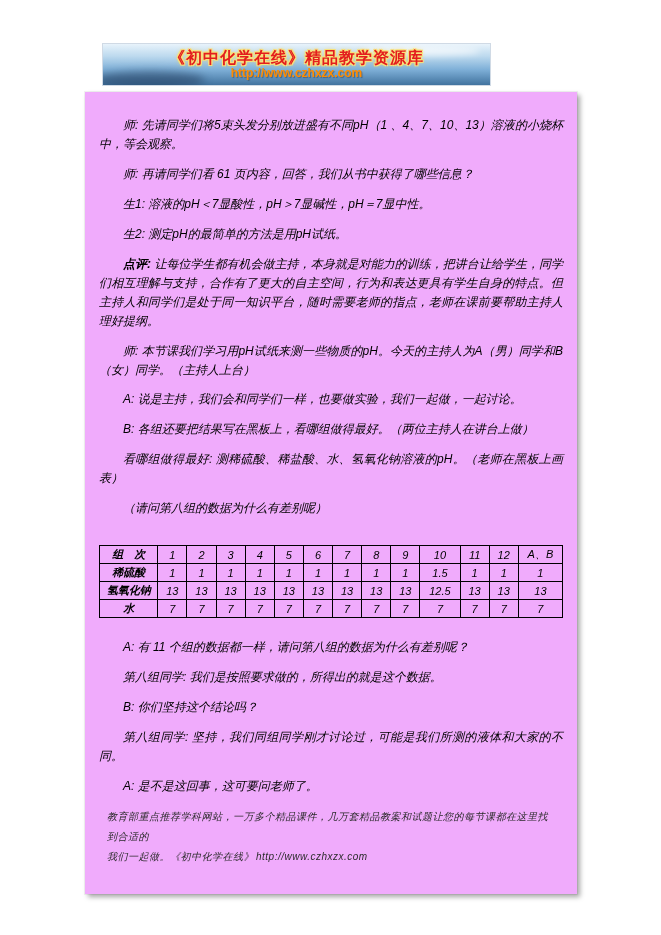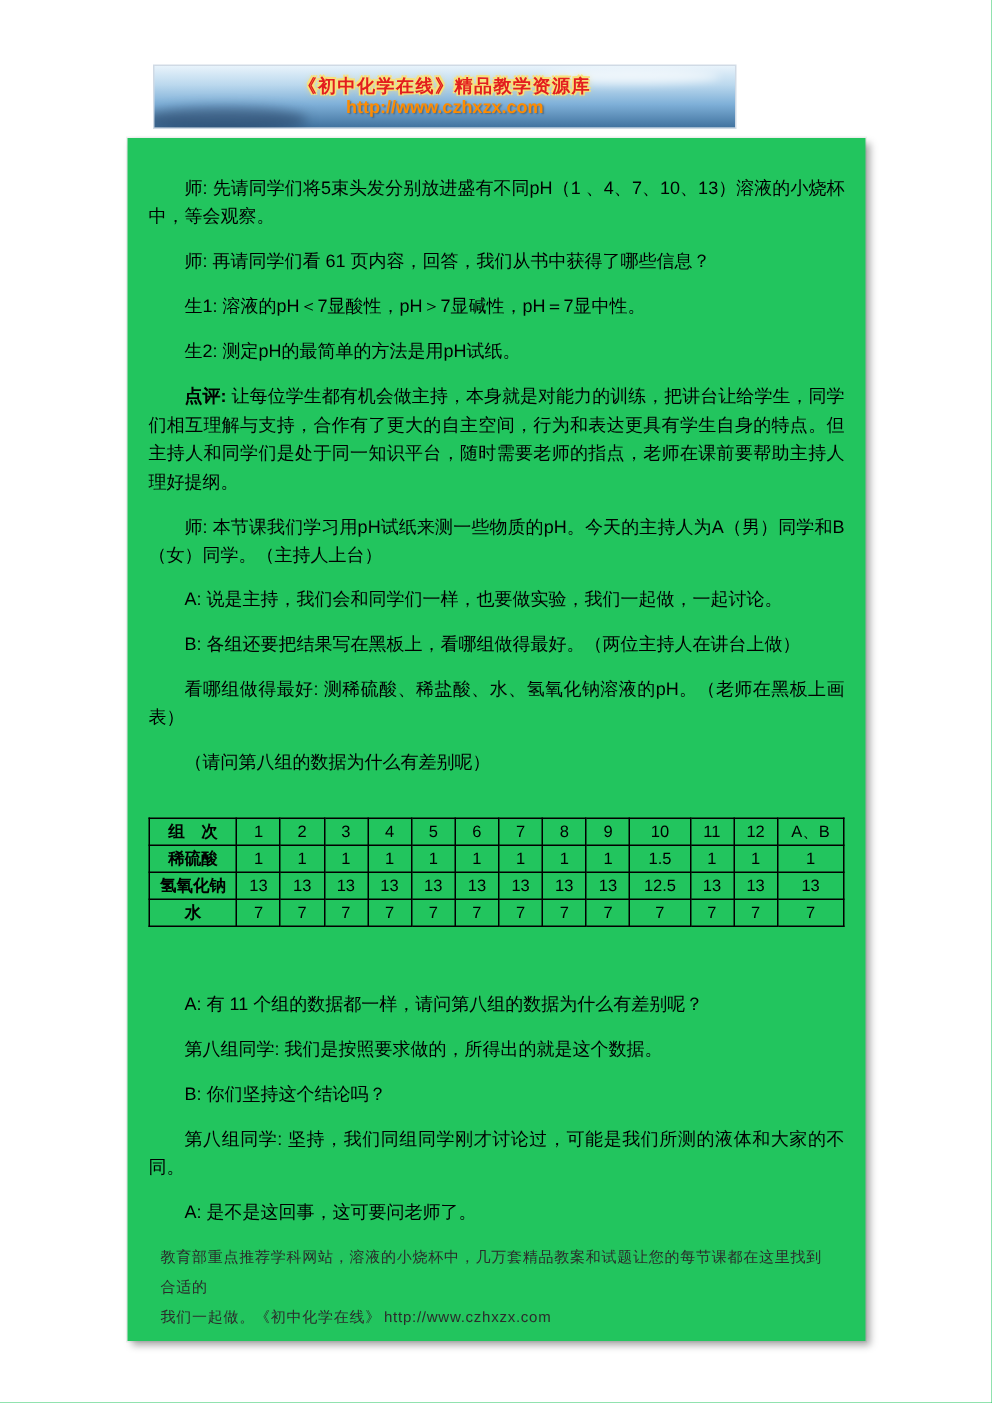--- a/index.html
+++ b/index.html
@@ -26,57 +26,57 @@
     width: 110px; height: 18px; background: rgba(25,45,75,.45);
     border-radius: 50%; filter: blur(4px);
   }
   .banner::after {
     content: ""; position: absolute; right: 10px; top: 2px;
     width: 120px; height: 10px; background: rgba(255,255,255,.65);
     border-radius: 50%; filter: blur(3px);
   }
   .banner-title {
     position: relative; z-index: 2;
-    font-size: 12px; font-weight: bold; letter-spacing: 1px;
+    font-size: 16px; font-weight: bold; letter-spacing: 1px;
     color: var(--banner-title, #e31e1e);
     text-shadow: 1px 1px 0 #f8e27a, -1px -1px 0 #f8e27a, 1px -1px 0 #f8e27a, -1px 1px 0 #f8e27a, 0 0 4px #ffd24d;
     line-height: 1.1;
   }
   .banner-url {
     position: relative; z-index: 2;
     font-size: 12px; font-weight: bold;
     color: var(--banner-url, #ff8c00);
     text-shadow: 1px 1px 1px rgba(60,60,60,.5);
     line-height: 1.1; margin-top: 1px;
   }
   
   .sheet {
     position: absolute;
     left: 85px; top: 92px;
     width: 492px; height: 802px;
-    background: #22c55e;
+    background: #f0abfc;
     box-shadow: 3px 3px 5px rgba(0,0,0,.35), 0 0 0 1px rgba(0,0,0,.05);
     padding: 24px 14px 14px 14px;
-    display: flex; flex-direction: column;
+    display: flex; flex-direction: column; font-style: italic;
   }
   .para {
     font-size: 12px;
     line-height: 1.58;
     text-indent: 2em;
     margin-bottom: 11px;
     text-align: justify;
   }
   .lead { font-weight: normal; }
   .lead.bold { font-weight: bold; }
   
   table.results {
     width: 100%;
     border-collapse: collapse;
     table-layout: fixed;
-    margin: 16px 0 42px 0;
+    margin: 16px 0 20px 0;
   }
   table.results th, table.results td {
     border: 1px solid var(--table-border, #000);
     font-size: 11px;
     text-align: center;
     vertical-align: middle;
     height: 18px;
     padding: 1px 0;
     overflow: hidden;
     white-space: nowrap;
@@ -205,18 +205,18 @@
 
   <div id="paras-bottom">
       <p class="para"><span class="lead">A: </span>有 11 个组的数据都一样，请问第八组的数据为什么有差别呢？</p>
       <p class="para"><span class="lead">第八组同学: </span>我们是按照要求做的，所得出的就是这个数据。</p>
       <p class="para"><span class="lead">B: </span>你们坚持这个结论吗？</p>
       <p class="para"><span class="lead">第八组同学: </span>坚持，我们同组同学刚才讨论过，可能是我们所测的液体和大家的不同。</p>
       <p class="para"><span class="lead">A: </span>是不是这回事，这可要问老师了。</p>
     </div>
 
   <div class="footer">
-    <div>教育部重点推荐学科网站，溶液的小烧杯中，几万套精品教案和试题让您的每节课都在这里找到合适的</div>
+    <div>教育部重点推荐学科网站，一万多个精品课件，几万套精品教案和试题让您的每节课都在这里找到合适的</div>
     <div>
       <span>我们一起做。《初中化学在线》</span><span class="footer-url">http://www.czhxzx.com</span>
     </div>
   </div>
 </div>
 
 </body></html>

